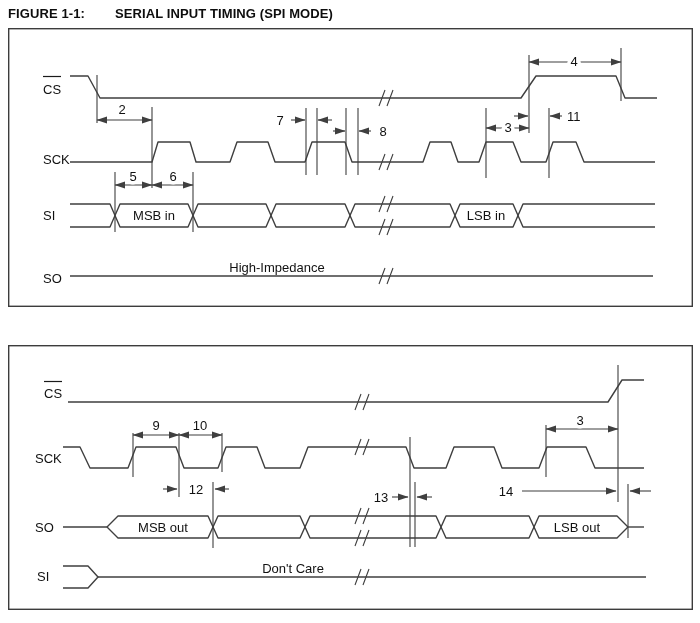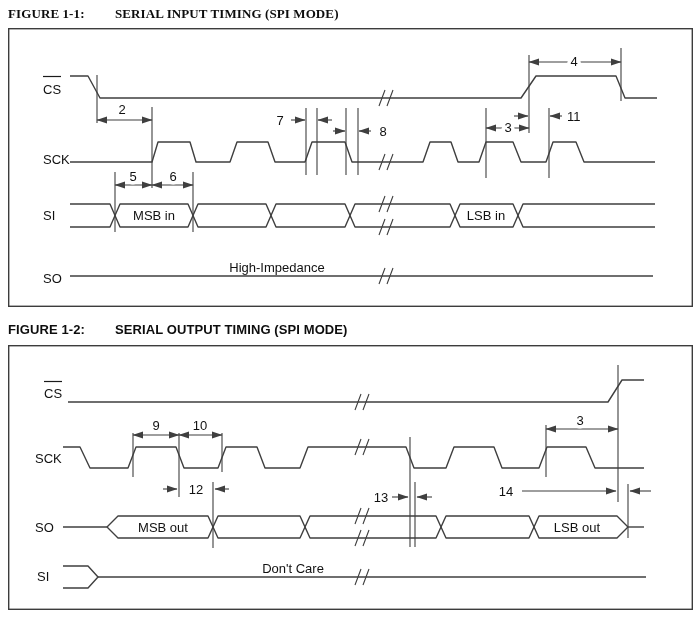--- a/index.html
+++ b/index.html
@@ -18,21 +18,21 @@
   .ovl{stroke:#1a1a1a;stroke-width:1.2;}
   text{font-family:"Liberation Sans",sans-serif;font-size:13px;fill:#111;}
   .mid{text-anchor:middle;}
   .halo{paint-order:stroke;stroke:#ffffff;stroke-width:7px;stroke-linejoin:round;}
 </style>
 </head>
 <body>
 
 <div class="page">
 
-  <div class="fig-title" style="top:6px;font-family:Liberation Serif, serif;">
+  <div class="fig-title" style="top:6px;">
     <span class="fig-label">FIGURE 1-1:</span><span>SERIAL INPUT TIMING (SPI MODE)</span>
   </div>
 
   <div class="fig-box" style="top:28px;">
     <svg width="685" height="279" viewBox="0 0 685 279">
       <defs>
         <marker id="ah1" viewBox="0 0 10 8" refX="9.5" refY="4" markerWidth="10" markerHeight="8" orient="auto-start-reverse">
           <path d="M0,0.6 L10,4 L0,7.4 Z" fill="#3f3f3f"></path>
         </marker>
         <path id="brk1" d="M-6,8 L0,-8 M2,8 L8,-8"></path>
@@ -111,23 +111,20 @@
       <g class="brk">
         <use href="#brk1" x="377" y="70"></use>
         <use href="#brk1" x="377" y="134"></use>
         <use href="#brk1" x="377" y="176"></use>
         <use href="#brk1" x="377" y="199"></use>
         <use href="#brk1" x="377" y="248"></use>
       </g>
     </svg>
   </div>
 
-  <div class="fig-title" style="top:322px;">
-    <span class="fig-label">FIGURE 1-2:</span><span>SERIAL OUTPUT TIMING (SPI MODE)</span>
-  </div>
 
   <div class="fig-box" style="top:345px;">
     <svg width="685" height="265" viewBox="0 0 685 265">
       <defs>
         <marker id="ah2" viewBox="0 0 10 8" refX="9.5" refY="4" markerWidth="10" markerHeight="8" orient="auto-start-reverse">
           <path d="M0,0.6 L10,4 L0,7.4 Z" fill="#3f3f3f"></path>
         </marker>
         <path id="brk2" d="M-6,8 L0,-8 M2,8 L8,-8"></path>
       </defs>
 

